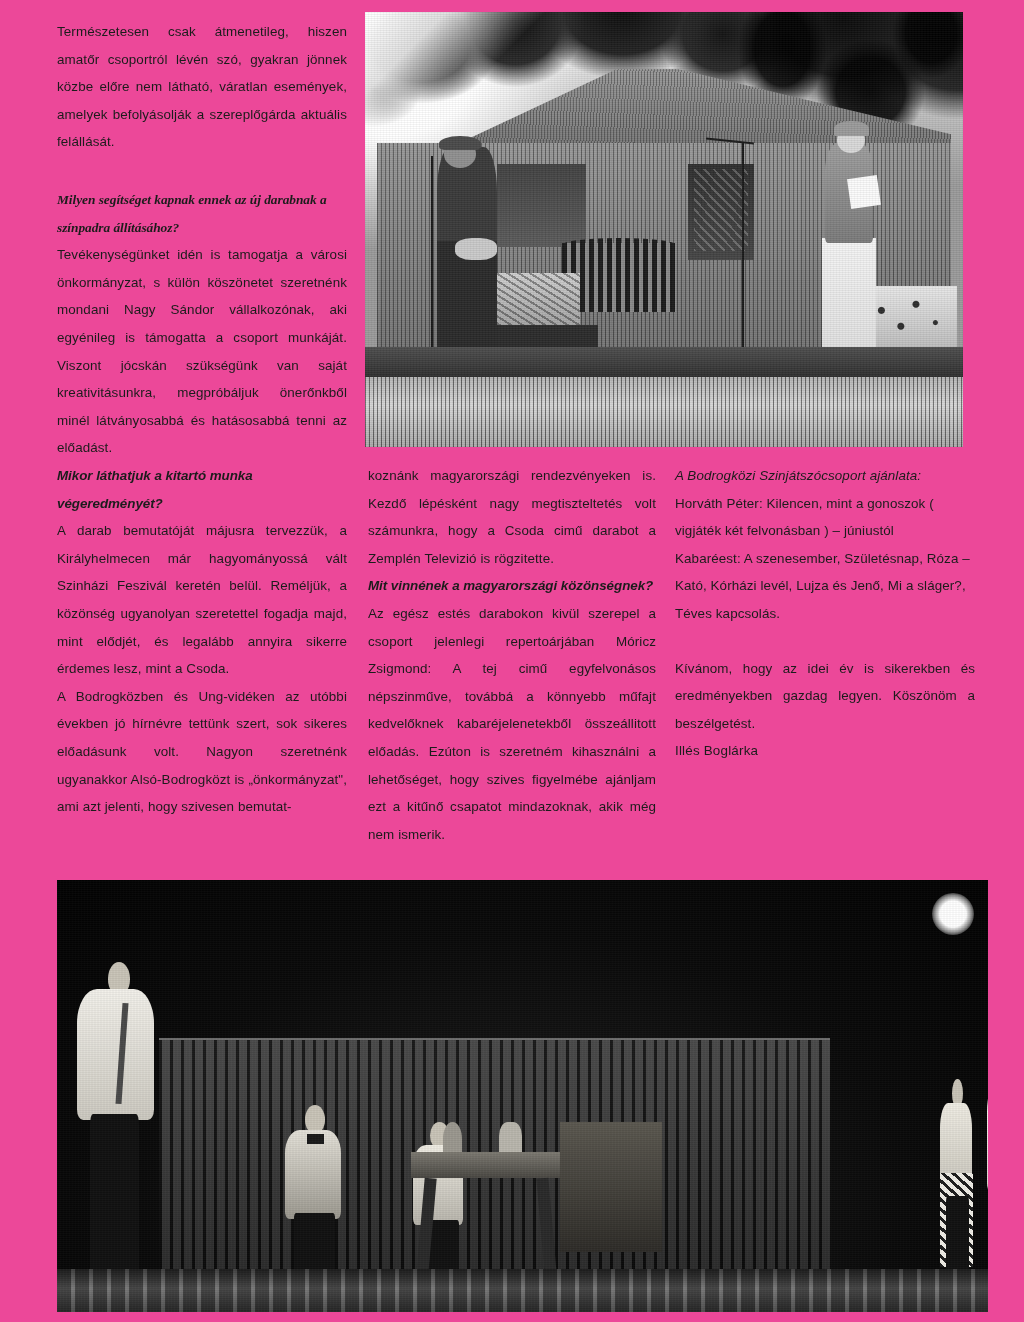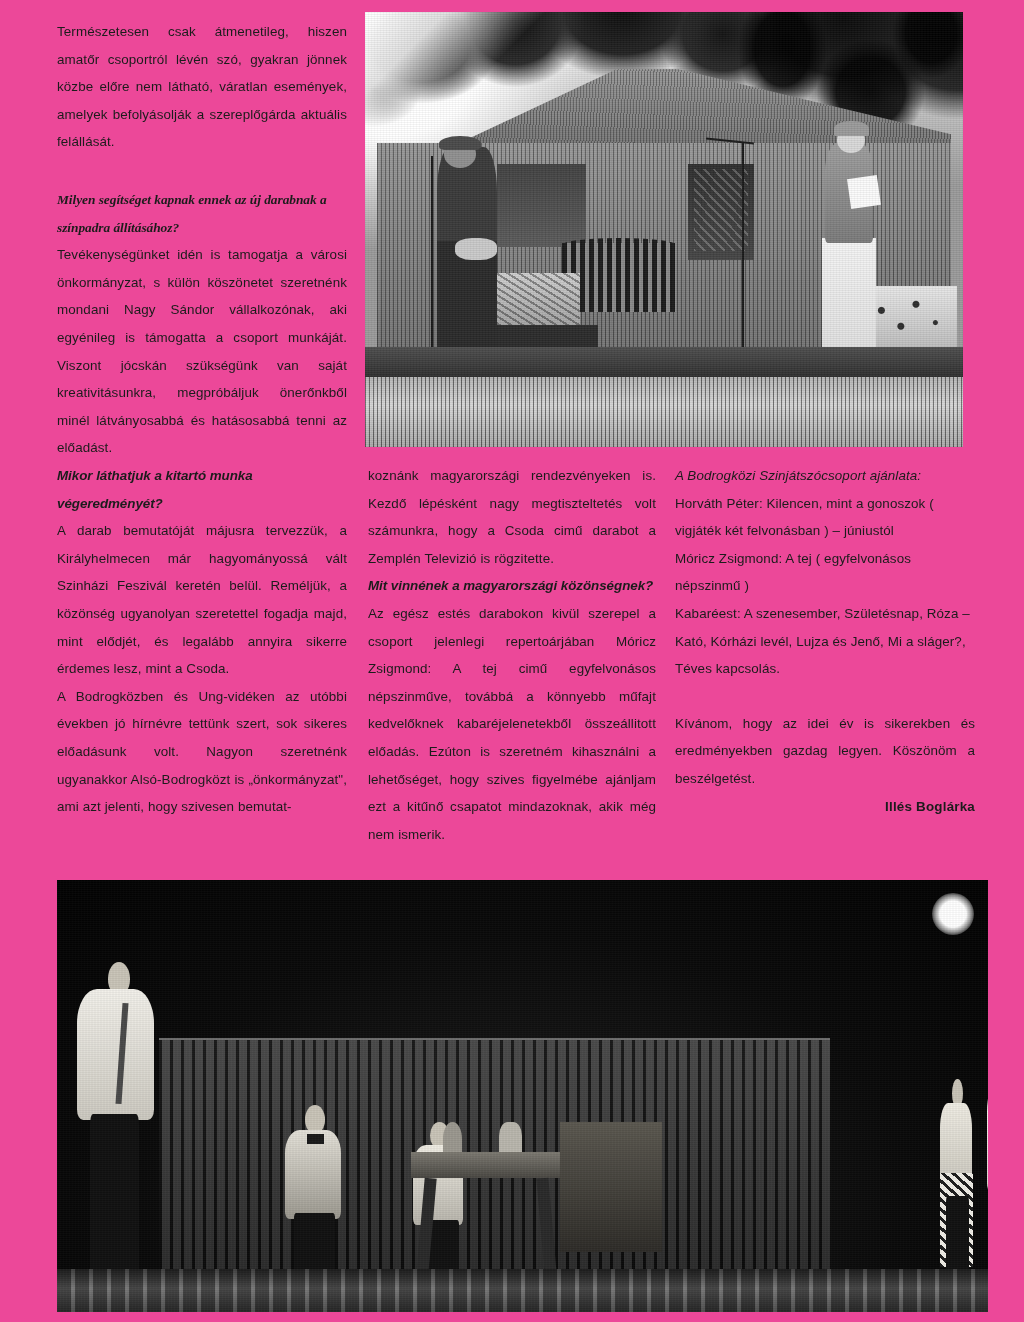--- a/index.html
+++ b/index.html
@@ -30,22 +30,22 @@
     font-weight:bold;
     margin-top:26px;
     margin-bottom:0;
     text-align:left;
     letter-spacing:-.05px;
   }
   .q.first{margin-top:30px;font-family:Liberation Serif, serif;}
   .body-p{text-align:justify;}
   .plain{text-align:left;}
   .byline{
-    text-align:right;
-    font-weight:bold;
+    text-align:left;
+    font-weight:normal;
     font-style:normal;
     margin-top:28px;
     letter-spacing:.2px;
   }
   .gap{height:27px;}
 
   
   .photo{position:absolute; overflow:hidden;}
 
   
@@ -294,21 +294,20 @@
 
   <div class="col" id="col2" style="left:368px; top:462px; width:288px;">
     <p class="body-p">koznánk magyarországi rendezvényeken is. Kezdő lépésként nagy megtiszteltetés volt számunkra, hogy a Csoda cimű darabot a Zemplén Televizió is rögzitette.</p>
     <p class="q">Mit vinnének a magyarországi közönségnek?</p>
     <p class="body-p">Az egész estés darabokon kivül szerepel a csoport jelenlegi  repertoárjában Móricz Zsigmond: A tej cimű egyfelvonásos népszinműve, továbbá a könnyebb műfajt kedvelőknek kabaréjelenetekből összeállitott előadás. Ezúton is szeretném kihasználni a lehetőséget, hogy szives figyelmébe ajánljam ezt a kitűnő csapatot mindazoknak, akik még nem ismerik.</p>
   </div>
 
   <div class="col" id="col3" style="left:675px; top:462px; width:300px;">
     <p class="plain" style="font-style:italic;">A Bodrogközi Szinjátszócsoport ajánlata:</p>
     <p class="plain">Horváth Péter: Kilencen, mint a gonoszok ( vigjáték két felvonásban ) – júniustól</p>
-    <p class="plain">Móricz Zsigmond: A tej ( egyfelvonásos népszinmű )</p>
     <p class="plain">Kabaréest: A szenesember, Születésnap, Róza – Kató, Kórházi levél, Lujza és Jenő, Mi a sláger?, Téves kapcsolás.</p>
     <div class="gap"></div>
     <p class="body-p">Kívánom, hogy az idei év is sikerekben és eredményekben gazdag legyen. Köszönöm a beszélgetést.</p>
     <p class="byline">Illés Boglárka</p>
   </div>
 
   <div class="photo" id="photo-bottom">
     <div class="dark"></div>
     <div class="rail"></div>
     <div class="curtain"></div>

